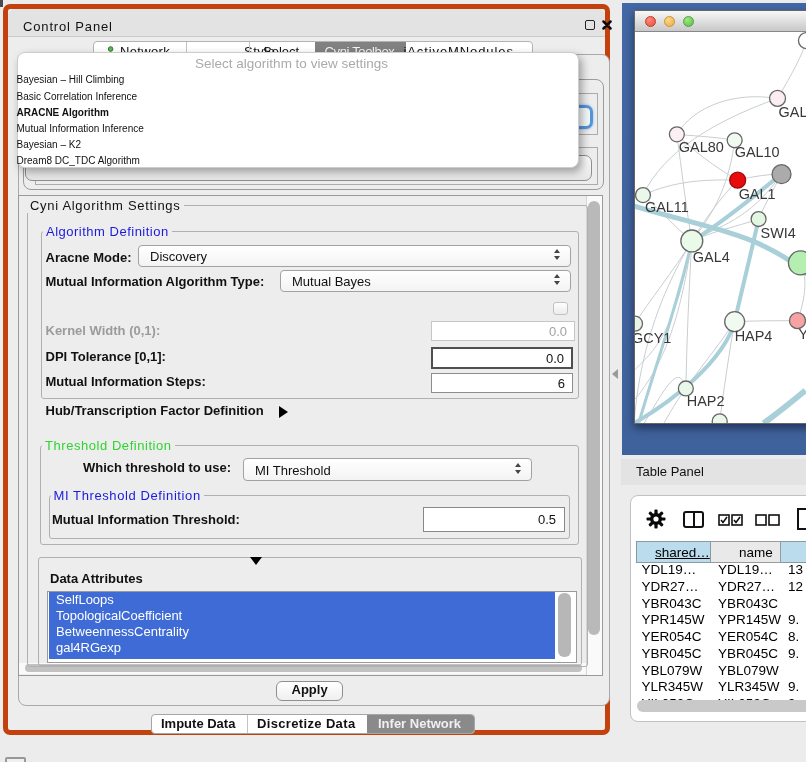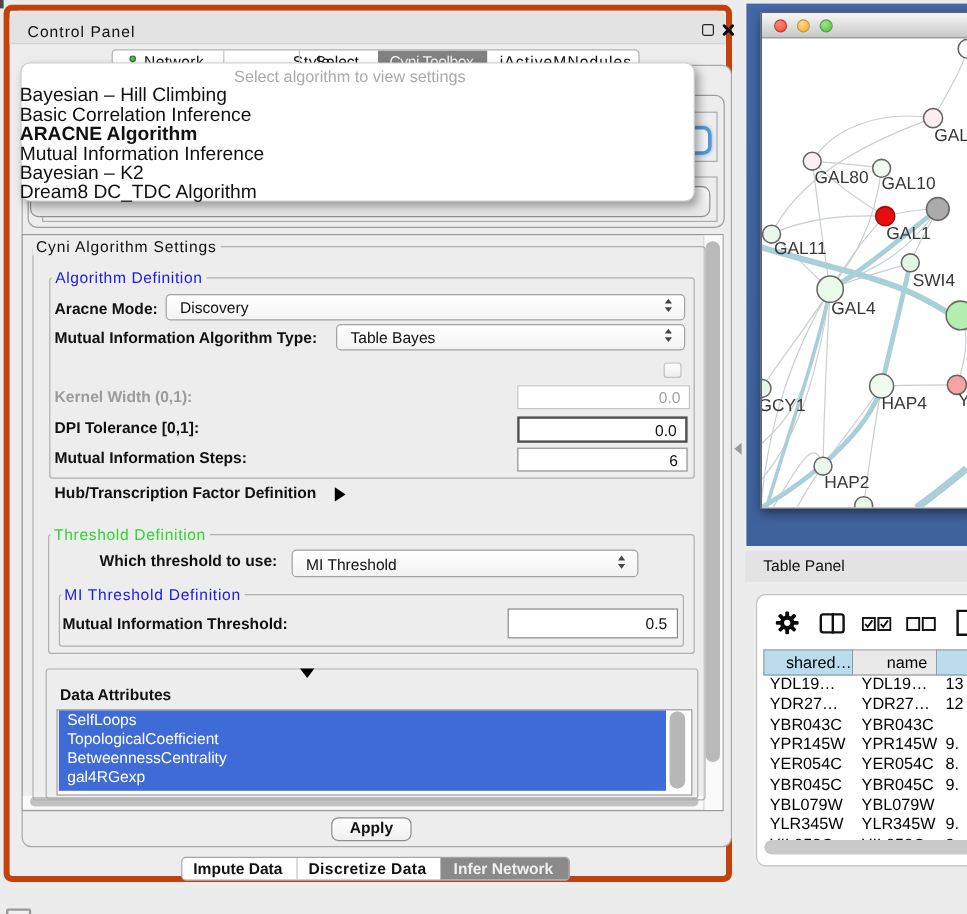--- a/index.html
+++ b/index.html
@@ -46,21 +46,21 @@
       <circle cx="3.6" cy="11.2" r="2.3" fill="#8bc98b" stroke="#2d7a2d" stroke-width="1"></circle>
       <circle cx="9.6" cy="12.6" r="2.3" fill="#8bc98b" stroke="#2d7a2d" stroke-width="1"></circle>
     </svg>
     <div class="txt" style="left:26.5px;top:1.5px;letter-spacing:0.35px;">Network</div>
     <div class="abs" style="left:92.5px;top:0;width:1px;height:21px;background:#c3c3c3;"></div>
     <div class="txt" style="left:106.5px;top:1.5px;letter-spacing:0.5px;margin-left:44px;">Style</div>
     <div class="abs" style="left:155px;top:0;width:1px;height:21px;background:#c3c3c3;"></div>
     <div class="txt" style="left:169.5px;top:1.5px;">Select</div>
     <div class="abs" style="left:221px;top:0;width:91.5px;height:21px;background:#818181;"></div>
     <div class="txt" style="left:231px;top:1.5px;color:#f3f3f3;letter-spacing:-0.35px;">Cyni Toolbox</div>
-    <div class="txt" style="left:323px;top:1.5px;letter-spacing:0.9px;">jActiveMNodules</div>
+    <div class="txt" style="left:310px;top:1.5px;letter-spacing:0.9px;">jActiveMNodules</div>
   </div>
 
   <div class="abs" style="left:10px;top:45px;width:591.5px;height:651.5px;background:#ededed;
     border:1px solid #a9a9a9;border-radius:8px;z-index:0;"></div>
 
   <div class="abs" style="left:15px;top:70px;width:581px;height:111px;border:1.5px solid #9c9c9c;border-radius:8px;"></div>
   <div class="abs" style="left:27px;top:84px;width:563px;height:42px;border:1px solid #ababab;"></div>
   <div class="abs" style="left:60px;top:96px;width:525px;height:24px;border:3px solid #5596d8;border-radius:7px;
      background:#f5f8fb;box-shadow:0 0 3px #8cb8e4;"></div>
   <div class="abs" style="left:27px;top:138px;width:563px;height:38px;border:1px solid #ababab;"></div>
@@ -85,21 +85,21 @@
   <div class="combo" style="left:130px;top:236px;width:433px;height:22px;">
     <span class="ct">Discovery</span>
     <div class="arr" style="top:3px;">
         <div class="up"></div>
         <div class="dn"></div>
       </div>
   </div>
 
   <div class="lbl" style="left:37.5px;top:265px;">Mutual Information Algorithm Type:</div>
   <div class="combo" style="left:272px;top:261px;width:291px;height:22px;">
-    <span class="ct">Table Bayes</span>
+    <span class="ct">Mutual Bayes</span>
     <div class="arr" style="top:3px;">
         <div class="up"></div>
         <div class="dn"></div>
       </div>
   </div>
 
   <div class="abs" style="left:545px;top:293px;width:15px;height:13px;border:1px solid #c2c2c2;border-radius:3px;
      background:linear-gradient(#fefefe,#ececec);"></div>
 
   <div class="lblg" style="left:37.5px;top:314px;">Kernel Width (0,1):</div>
@@ -159,21 +159,21 @@
     <div class="abs" style="left:95px;top:0;width:1px;height:20px;background:#c3c3c3;"></div>
     <div class="lbl" style="left:105px;top:1px;letter-spacing:0.35px;">Discretize Data</div>
     <div class="abs" style="left:215px;top:0;width:109px;height:20px;background:#8a8a8a;"></div>
     <div class="lbl" style="left:226px;top:1px;color:#f0f0f0;">Infer Network</div>
   </div>
 </div>
 
 <div class="abs" style="left:16.5px;top:52.4px;width:562px;height:115.6px;background:#fff;
    border:1px solid #cdcdcd;border-radius:8px;box-shadow:3px 4px 8px rgba(0,0,0,0.35);z-index:5;">
   <div class="abs" style="left:0;top:2.5px;width:548px;text-align:center;font-size:13.5px;color:#aaa;">Select algorithm to view settings</div>
-  <div class="abs" style="left:-1px;top:19px;font-size:16px;color:#111;line-height:16.2px;white-space:nowrap;">
+  <div class="abs" style="left:-1px;top:19px;font-size:10px;color:#111;line-height:16.2px;white-space:nowrap;">
     Bayesian – Hill Climbing<br>
     Basic Correlation Inference<br>
     <b>ARACNE Algorithm</b><br>
     Mutual Information Inference<br>
     Bayesian – K2<br>
     Dream8 DC_TDC Algorithm
   </div>
 </div>
 
 <div class="abs" style="left:5px;top:756.5px;width:21px;height:12px;border:2px solid #989898;border-radius:2px;background:#f0f0f0;"></div>
@@ -298,21 +298,21 @@
 
   <svg class="abs" style="left:165px;top:12px" width="20" height="22" viewBox="0 0 20 22">
     <path d="M2 1 L12 1 L17 6 L17 21 L2 21 Z" fill="none" stroke="#111" stroke-width="2"></path>
   </svg>
 
   <div class="abs" style="left:4.5px;top:45px;width:215px;height:161px;overflow:hidden;font-size:13.5px;">
 
     <div class="abs" style="left:0;top:0;width:75.1px;height:22px;background:#badced;border:1px solid #8a9aa0;"></div>
     <div class="abs" style="left:75.1px;top:0;width:70.7px;height:22px;background:#e9e9e9;border:1px solid #9a9a9a;border-left:none;"></div>
     <div class="abs" style="left:145.8px;top:0;width:70px;height:22px;background:#badced;border:1px solid #8a9aa0;border-left:none;"></div>
-    <div class="abs" style="left:19.5px;top:4px;">shared…</div>
+    <div class="abs" style="left:19.5px;top:4px;text-decoration:underline;">shared…</div>
     <div class="abs" style="left:103.5px;top:4px;">name</div>
 
     <div class="abs" style="left:6px;top:21px;line-height:16.75px;">YDL19…<br>YDR27…<br>YBR043C<br>YPR145W<br>YER054C<br>YBR045C<br>YBL079W<br>YLR345W<br>YIL052C</div>
     <div class="abs" style="left:82.5px;top:21px;line-height:16.75px;">YDL19…<br>YDR27…<br>YBR043C<br>YPR145W<br>YER054C<br>YBR045C<br>YBL079W<br>YLR345W<br>YIL052C</div>
     <div class="abs" style="left:152.5px;top:21px;line-height:16.75px;">13<br>12<br>&nbsp;<br>9.<br>8.<br>9.<br>&nbsp;<br>9.<br>9.</div>
   </div>
 
   <div class="abs" style="left:6px;top:204px;width:210px;height:12px;background:#c9c9c9;border-radius:6px;"></div>
 </div>
 

